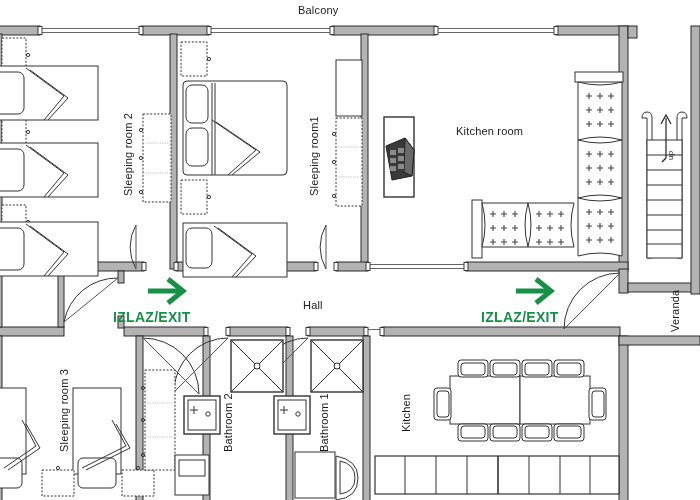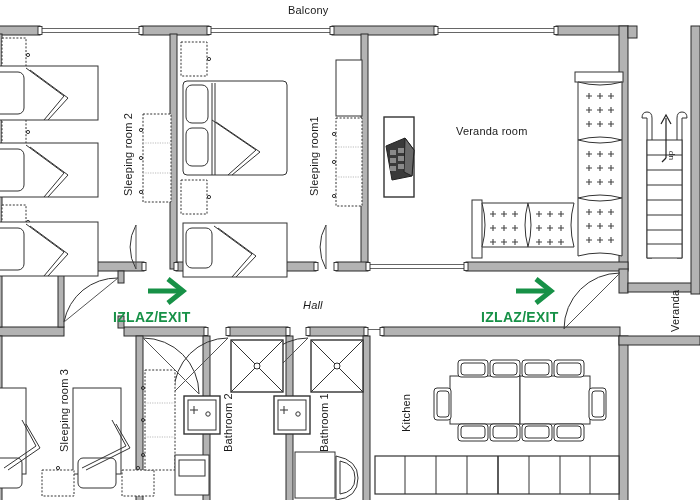--- a/index.html
+++ b/index.html
@@ -450,25 +450,25 @@
       <polyline points="168,279 183,291 168,303"></polyline>
     </g>
     <g>
       <line x1="516" y1="291" x2="549" y2="291"></line>
       <polyline points="536,279 551,291 536,303"></polyline>
     </g>
   </g>
 </svg>
 
 <div id="labels">
-      <div class="lbl" style="left: 288px; top: 4px; color: rgb(26, 26, 26);">Balcony</div>
+      <div class="lbl" style="left: 298px; top: 4px; color: rgb(26, 26, 26);">Balcony</div>
       <div class="lbl rot" style="left: 122px; top: 196px; color: rgb(26, 26, 26);">Sleeping room 2</div>
       <div class="lbl rot" style="left: 308px; top: 196px; color: rgb(26, 26, 26);">Sleeping room1</div>
-      <div class="lbl" style="left: 456px; top: 125px; color: rgb(26, 26, 26);">Veranda room</div>
-      <div class="lbl" style="left: 303px; top: 299px; color: rgb(26, 26, 26); font-style: italic;">Hall</div>
+      <div class="lbl" style="left: 456px; top: 125px; color: rgb(26, 26, 26);">Kitchen room</div>
+      <div class="lbl" style="left: 303px; top: 299px; color: rgb(26, 26, 26);">Hall</div>
       <div class="lbl rot" style="left: 58px; top: 452px; color: rgb(26, 26, 26);">Sleeping room 3</div>
       <div class="lbl rot" style="left: 222px; top: 452px; color: rgb(26, 26, 26);">Bathroom 2</div>
       <div class="lbl rot" style="left: 318px; top: 452px; color: rgb(26, 26, 26);">Bathroom 1</div>
       <div class="lbl rot" style="left: 400px; top: 432px; color: rgb(26, 26, 26);">Kitchen</div>
       <div class="lbl rot" style="left: 669px; top: 332px; color: rgb(26, 26, 26);">Veranda</div>
       <div class="lbl rot" style="left: 666px; top: 160px; font-size: 8px; color: rgb(26, 26, 26);">up</div>
       <div class="exit-text" style="left: 113px; top: 309px; color: rgb(23, 145, 71);">IZLAZ/EXIT</div>
       <div class="exit-text" style="left: 481px; top: 309px; color: rgb(23, 145, 71);">IZLAZ/EXIT</div>
     </div>
 

